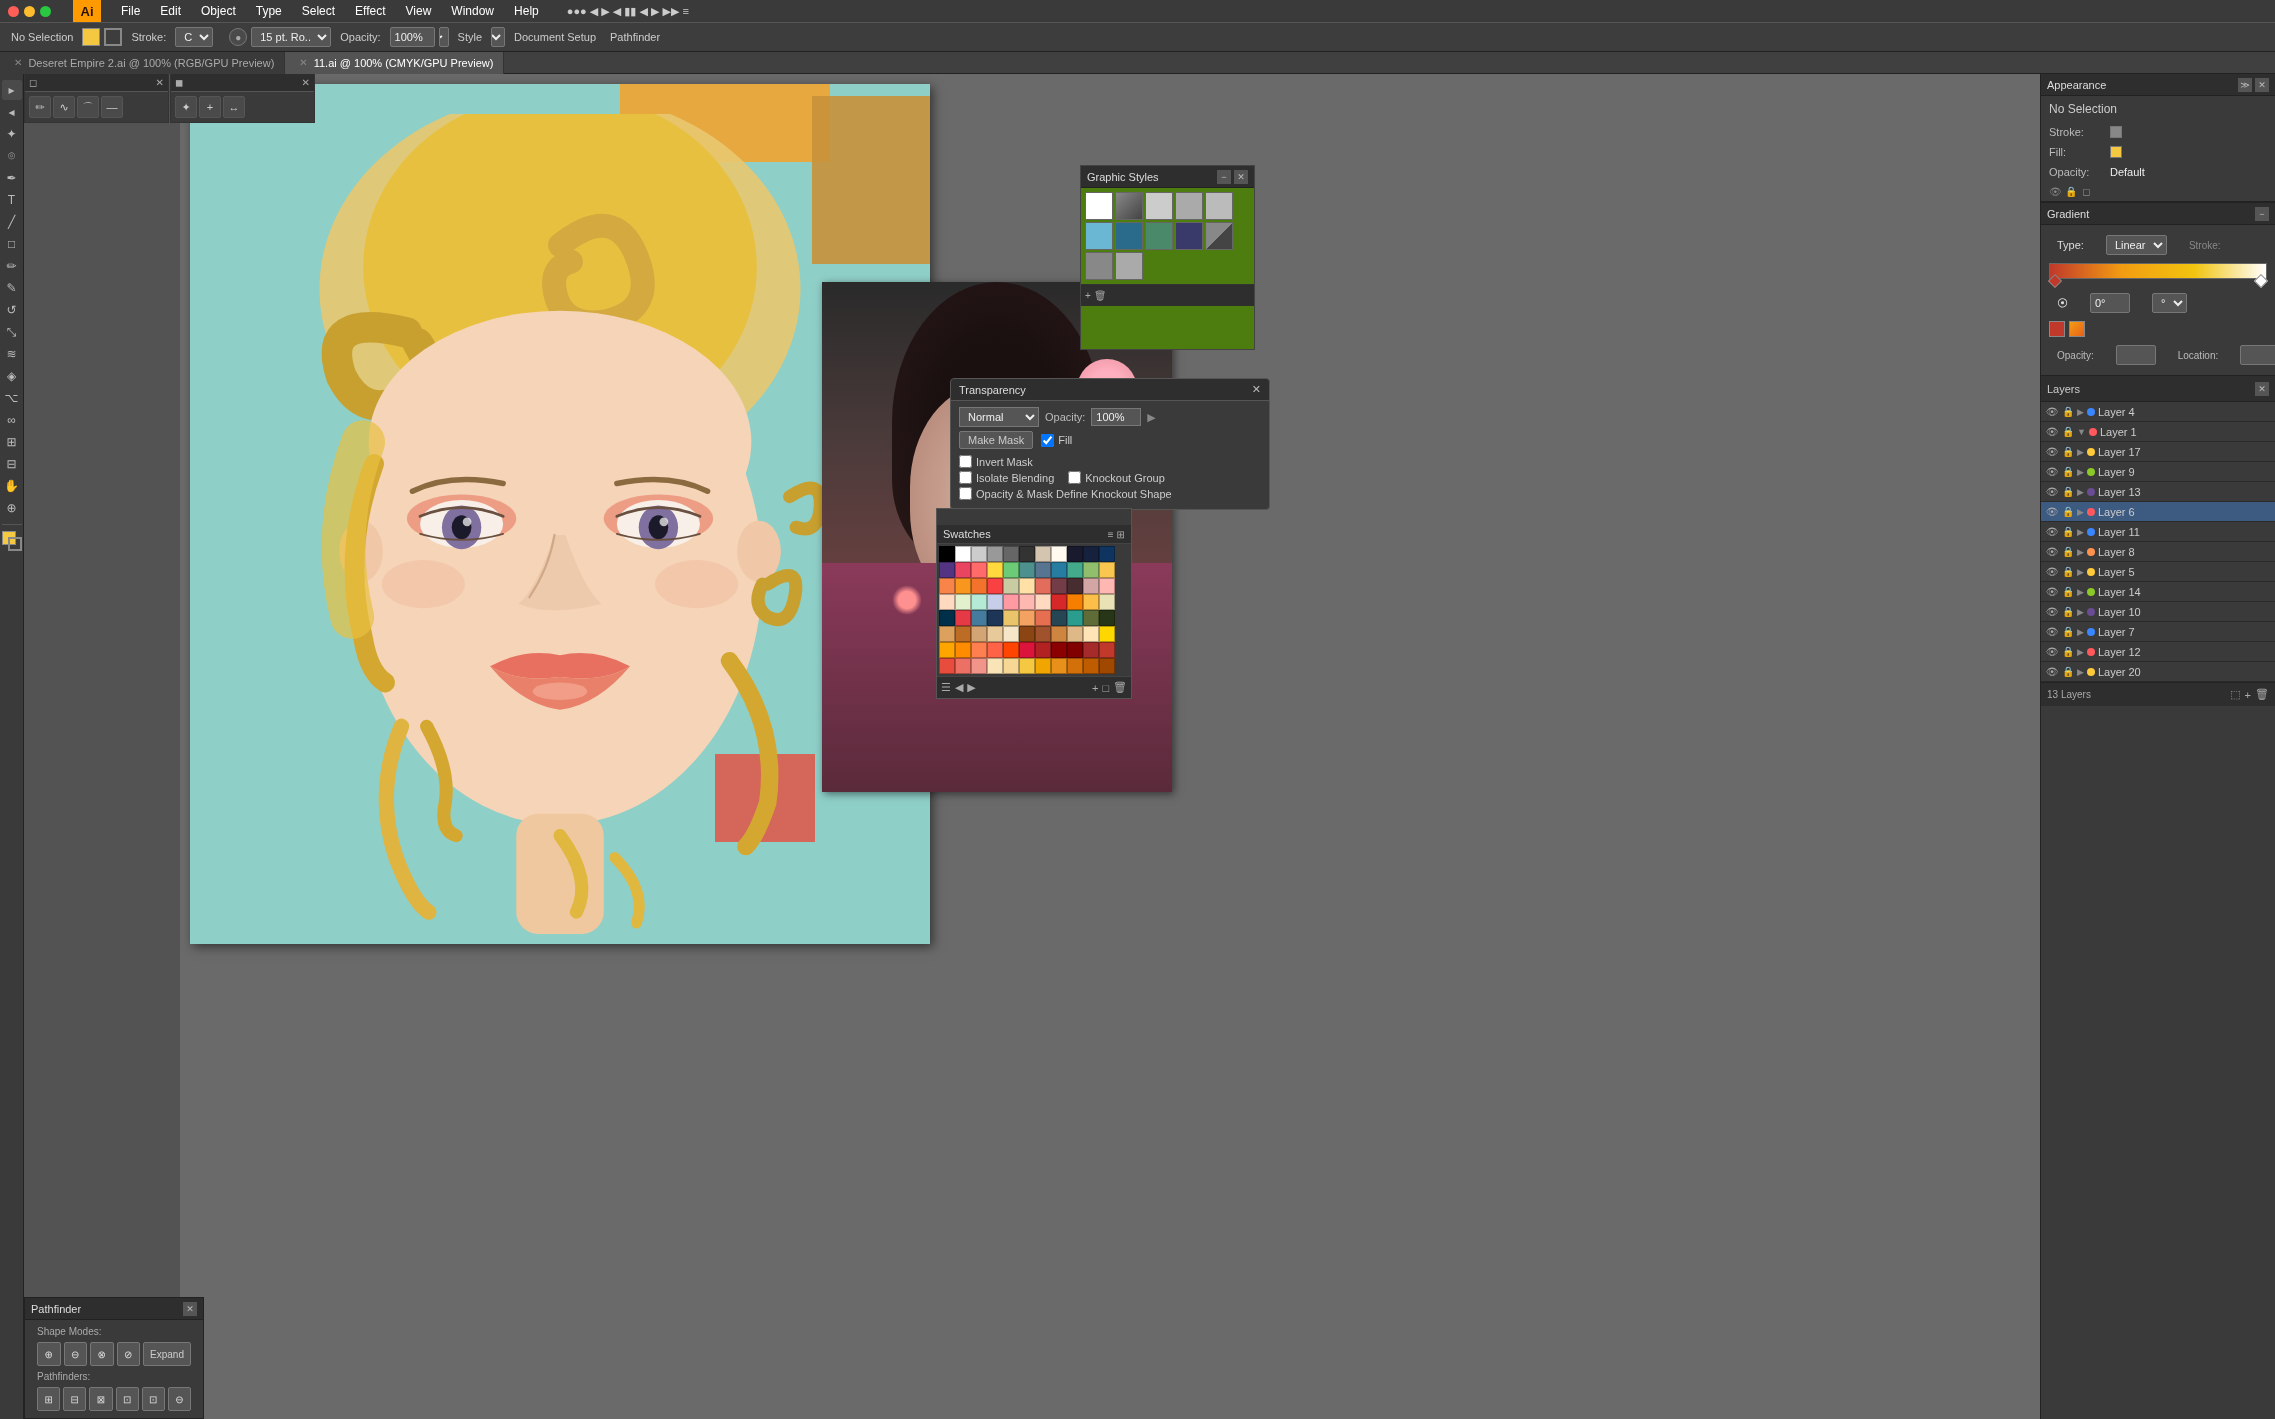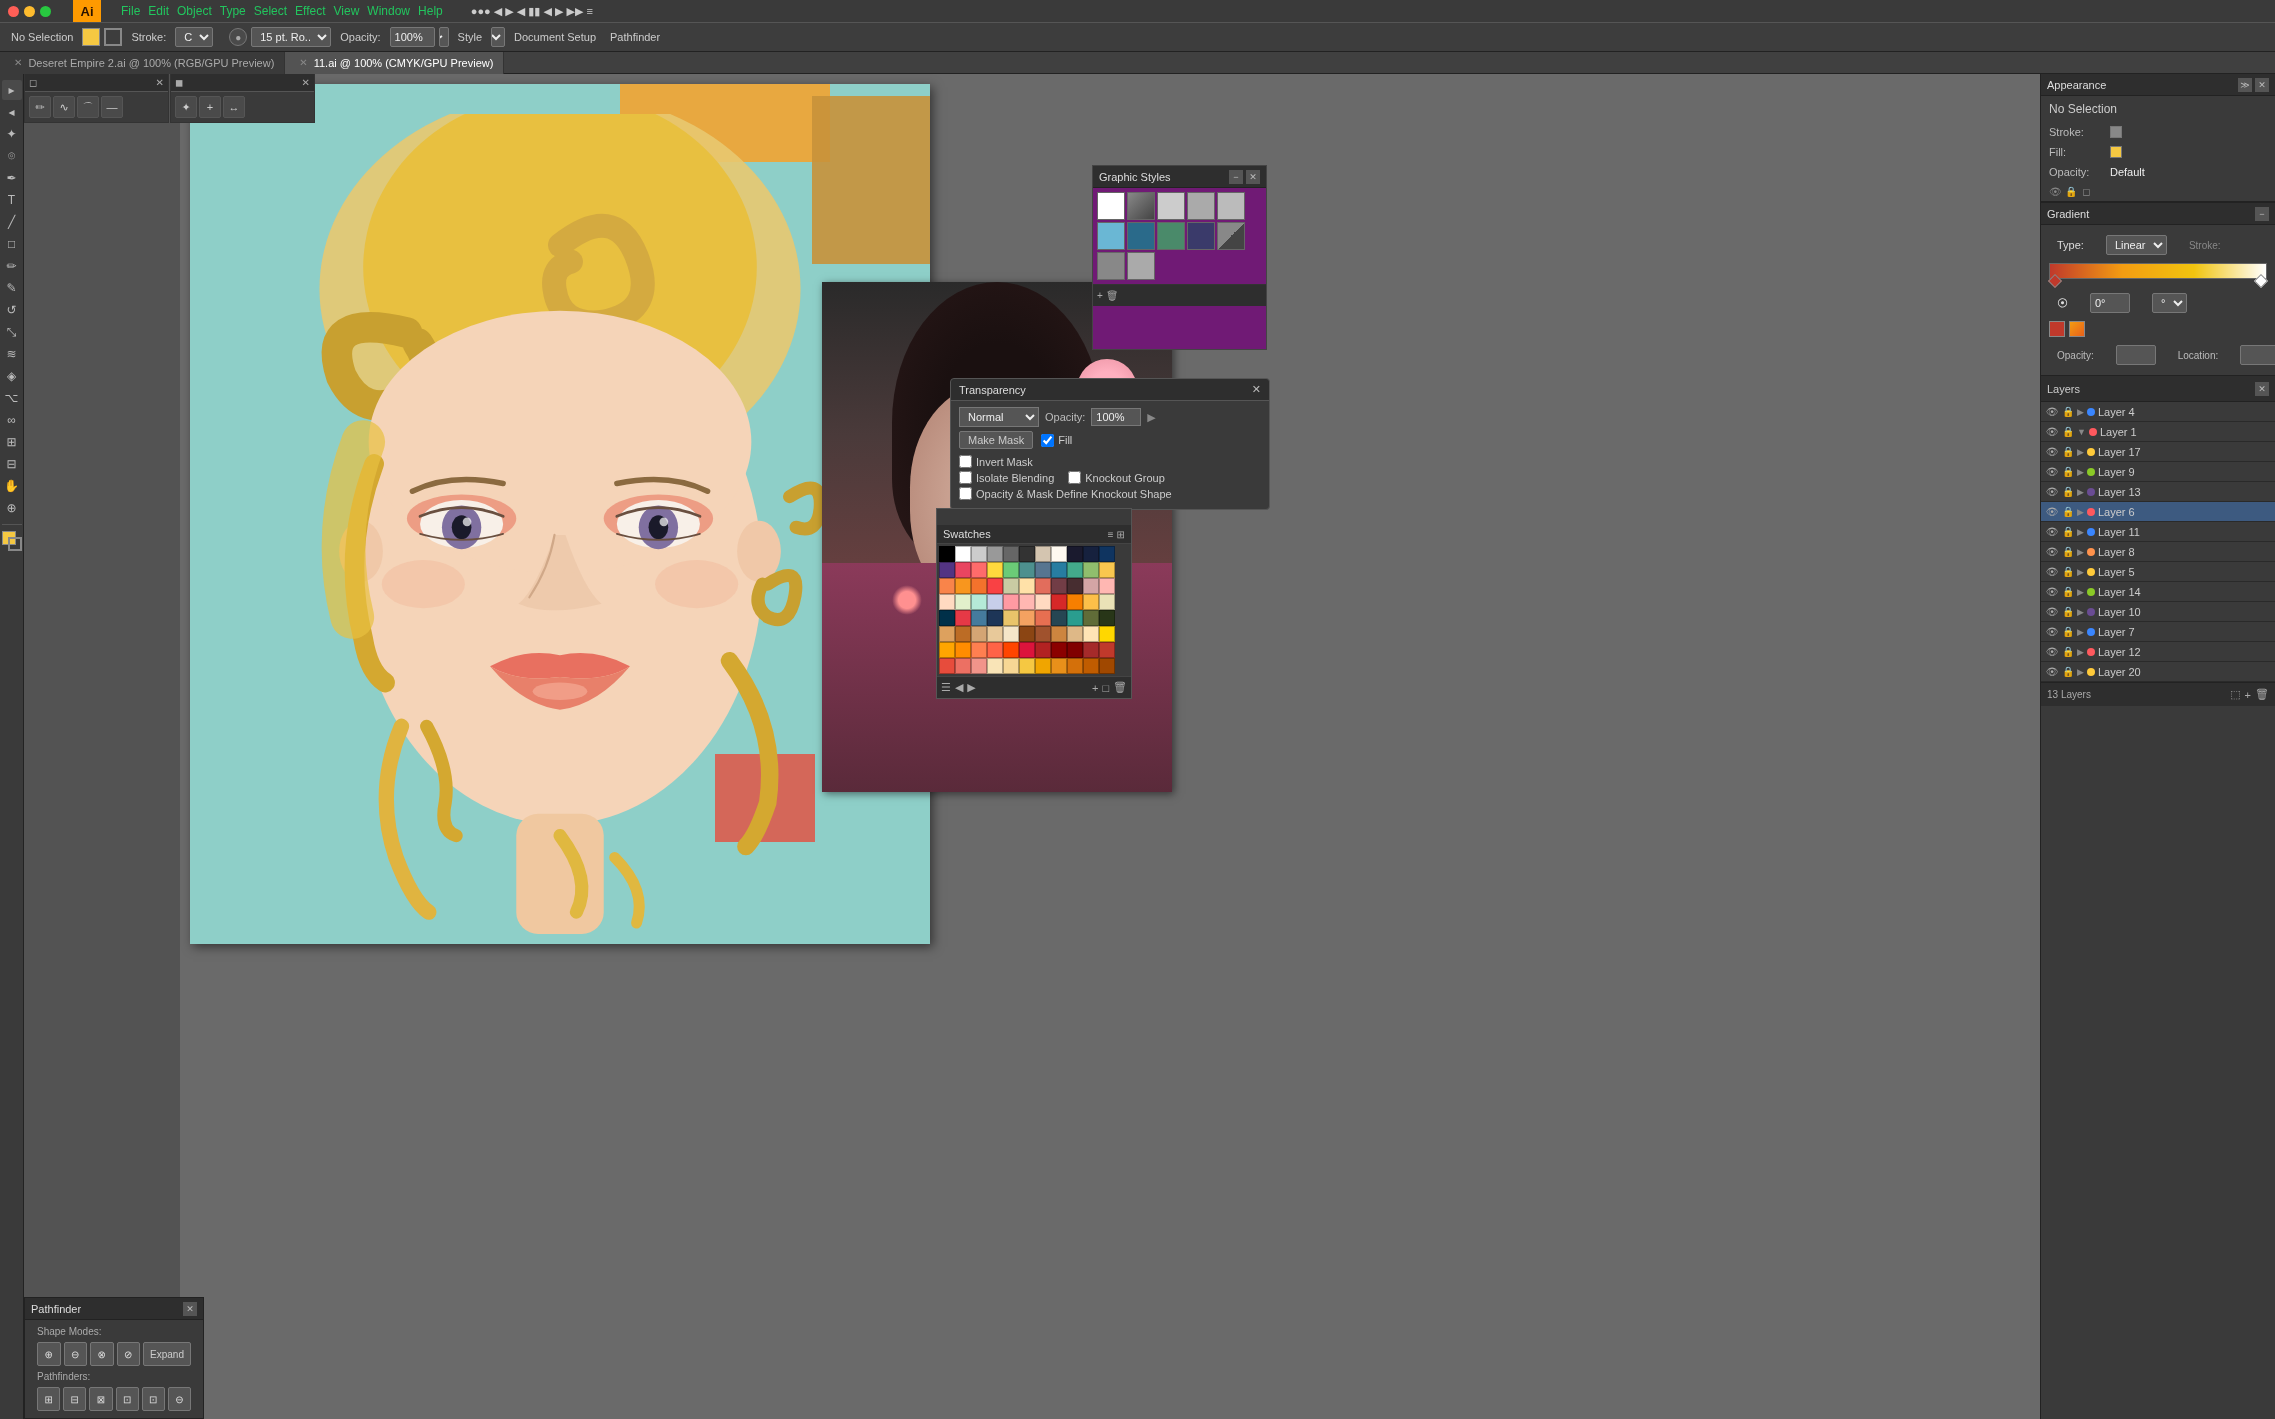--- a/index.html
+++ b/index.html
@@ -39,21 +39,22 @@
       background: #ff9a00;
       color: #2a1200;
       font-weight: 900;
       font-size: 13px;
       display: flex;
       align-items: center;
       justify-content: center;
     }
     #menubar .menu-items {
       display: flex;
-      color: #22c55e;
+      gap: 12px;
+      color: #ffffff;
       font-size: 12px;
     }
     #menubar .menu-items span {
       cursor: pointer;
       padding: 2px 4px;
     }
     .traffic-lights {
       display: flex;
       gap: 5px;
       margin-right: 6px;
@@ -969,21 +970,21 @@
   <div style="height:24px;background:#2e2e2e;border-top:1px solid #222;display:flex;align-items:center;padding:0 6px;justify-content:space-between;">
     <span style="font-size:10px;color:#aaa;">13 Layers</span>
     <div style="display:flex;gap:4px;">
       <button style="background:none;border:none;color:#aaa;font-size:11px;cursor:pointer;">⬚</button>
       <button style="background:none;border:none;color:#aaa;font-size:11px;cursor:pointer;">+</button>
       <button style="background:none;border:none;color:#aaa;font-size:11px;cursor:pointer;">🗑</button>
     </div>
   </div>
 </div>
 
-<div id="graphic-styles-panel" style="position:absolute;top:165px;left:1080px;width:175px;height:185px;background:#701a75;border:1px solid #444;z-index:200;margin-left:12px;">
+<div id="graphic-styles-panel" style="position:absolute;top:165px;left:1080px;width:175px;height:185px;background:#4d7c0f;border:1px solid #444;z-index:200;">
   <div class="panel-header">
     <span>Graphic Styles</span>
     <div style="display:flex;gap:3px;">
       <button style="background:#555;border:none;color:#bbb;font-size:9px;width:14px;height:14px;cursor:pointer;">−</button>
       <button style="background:#555;border:none;color:#bbb;font-size:9px;width:14px;height:14px;cursor:pointer;">✕</button>
     </div>
   </div>
   <div class="gs-grid">
     <div class="gs-item" style="background:#fff;"></div>
     <div class="gs-item" style="background:linear-gradient(135deg,#888,#444);"></div>

